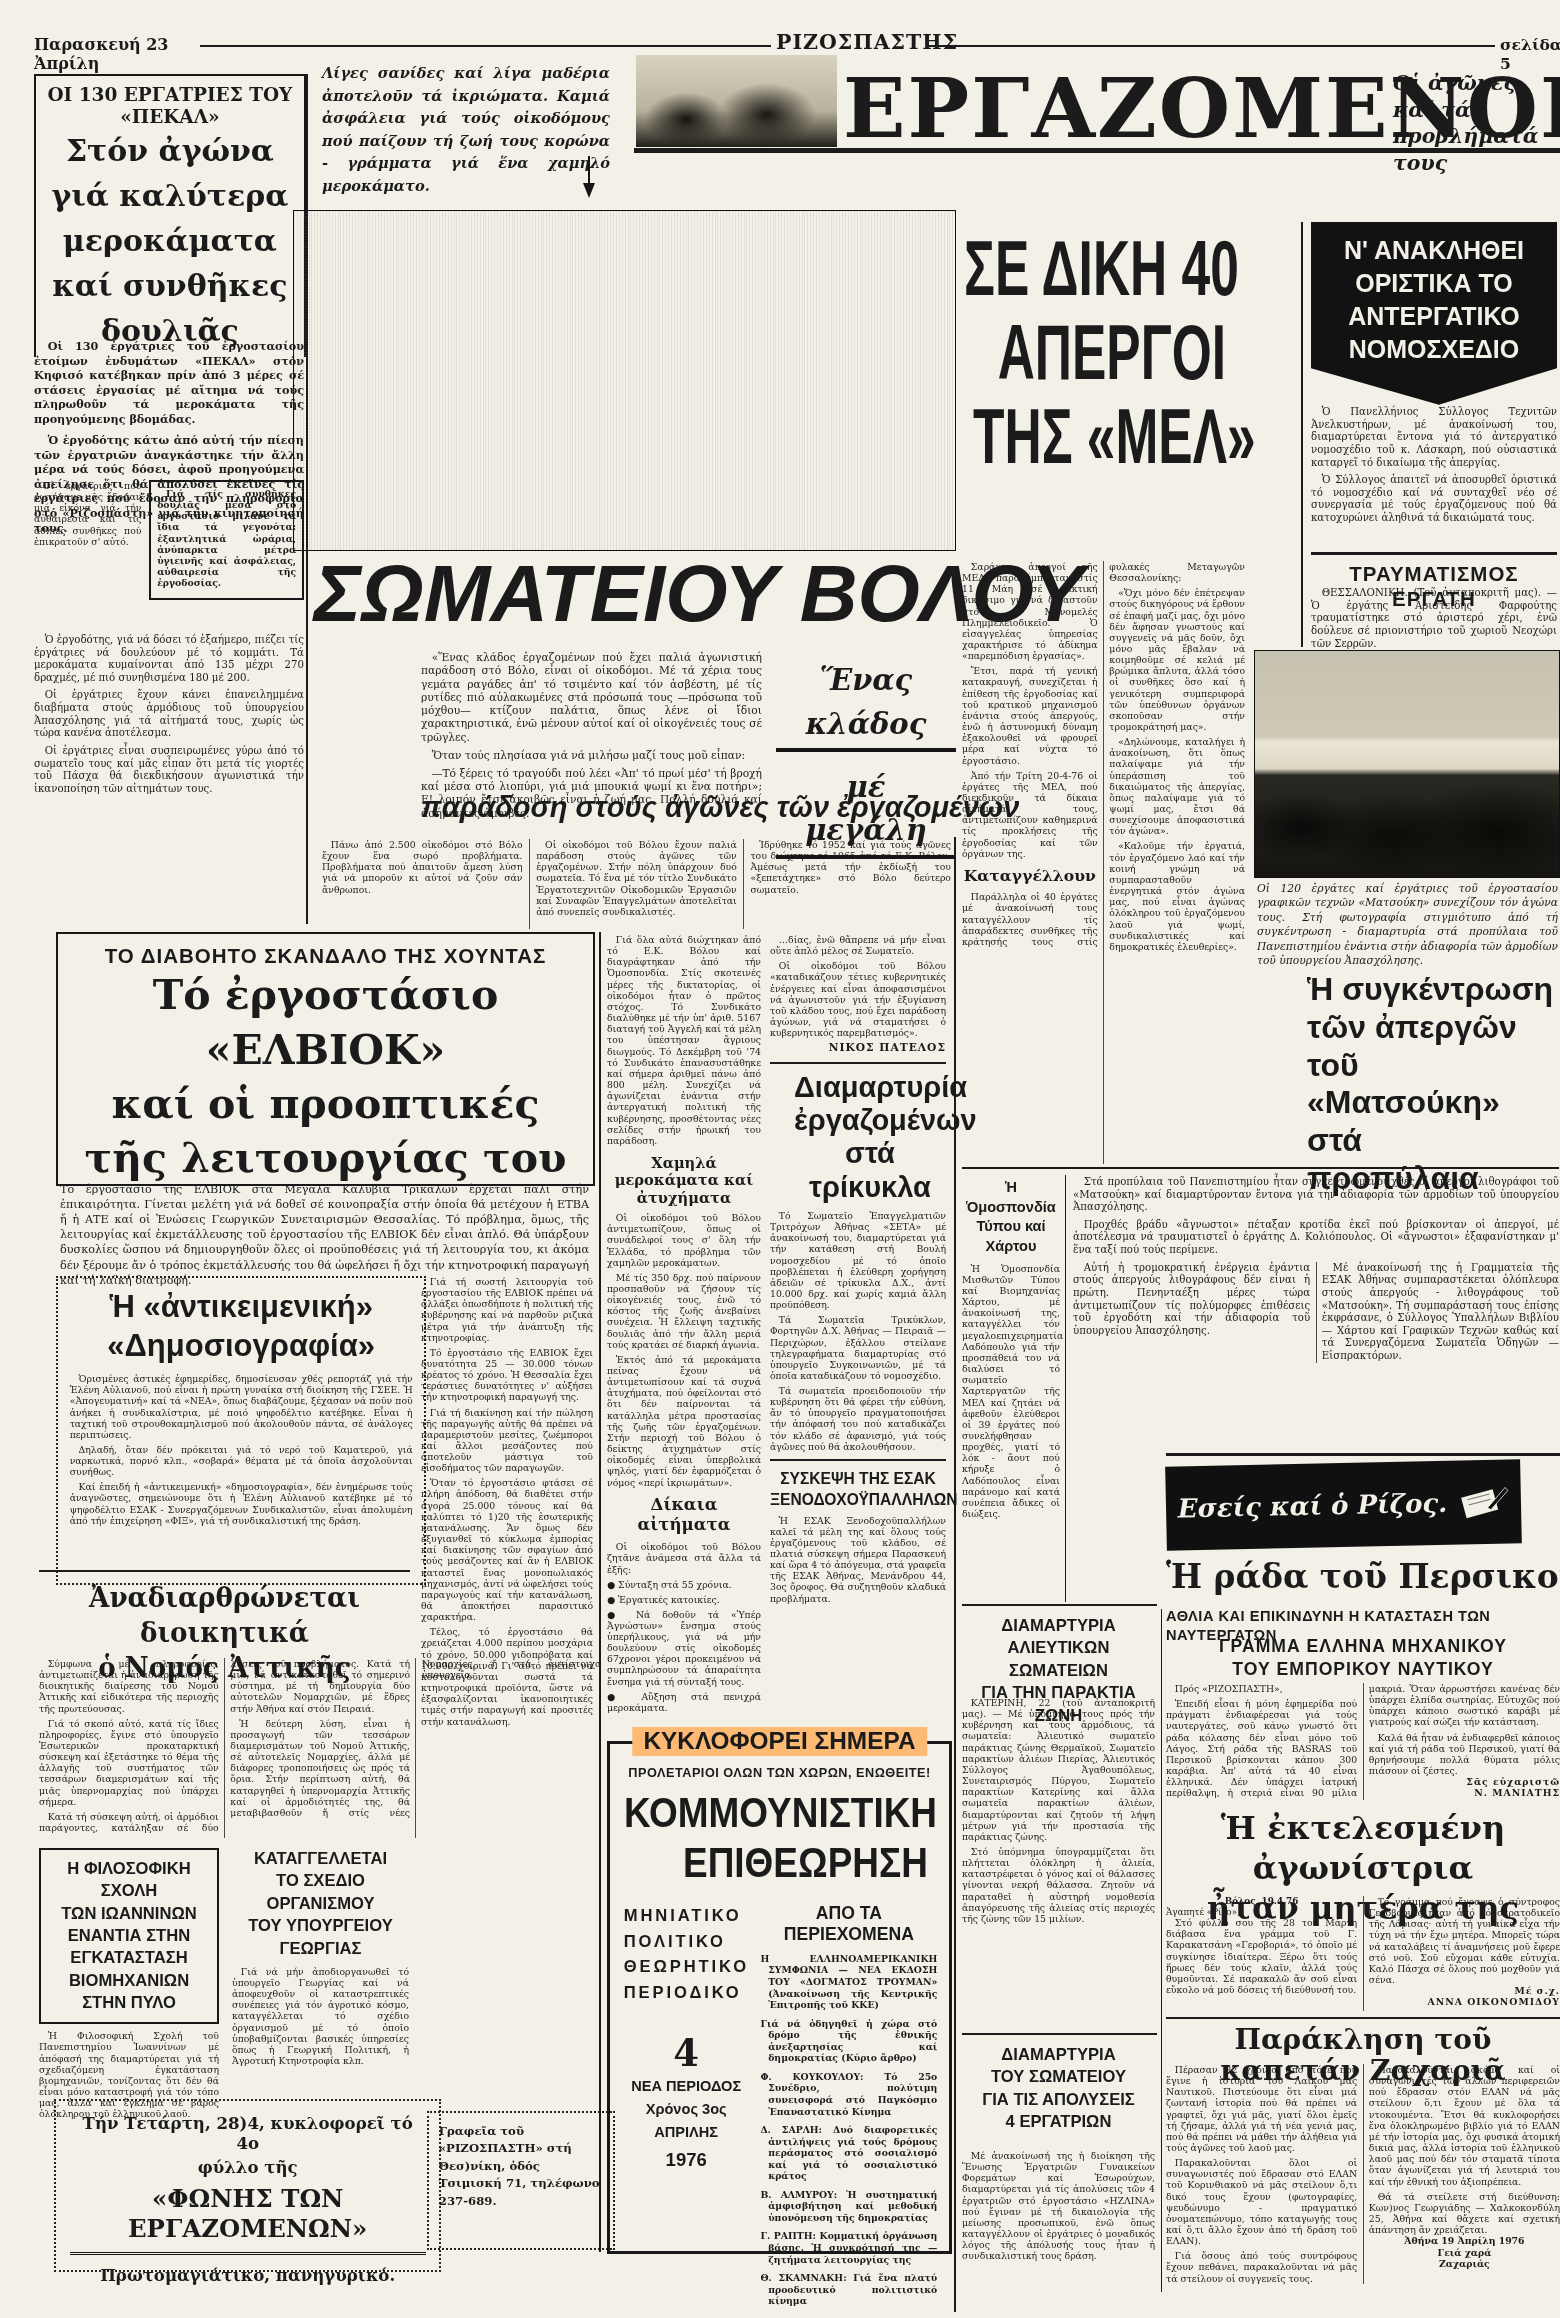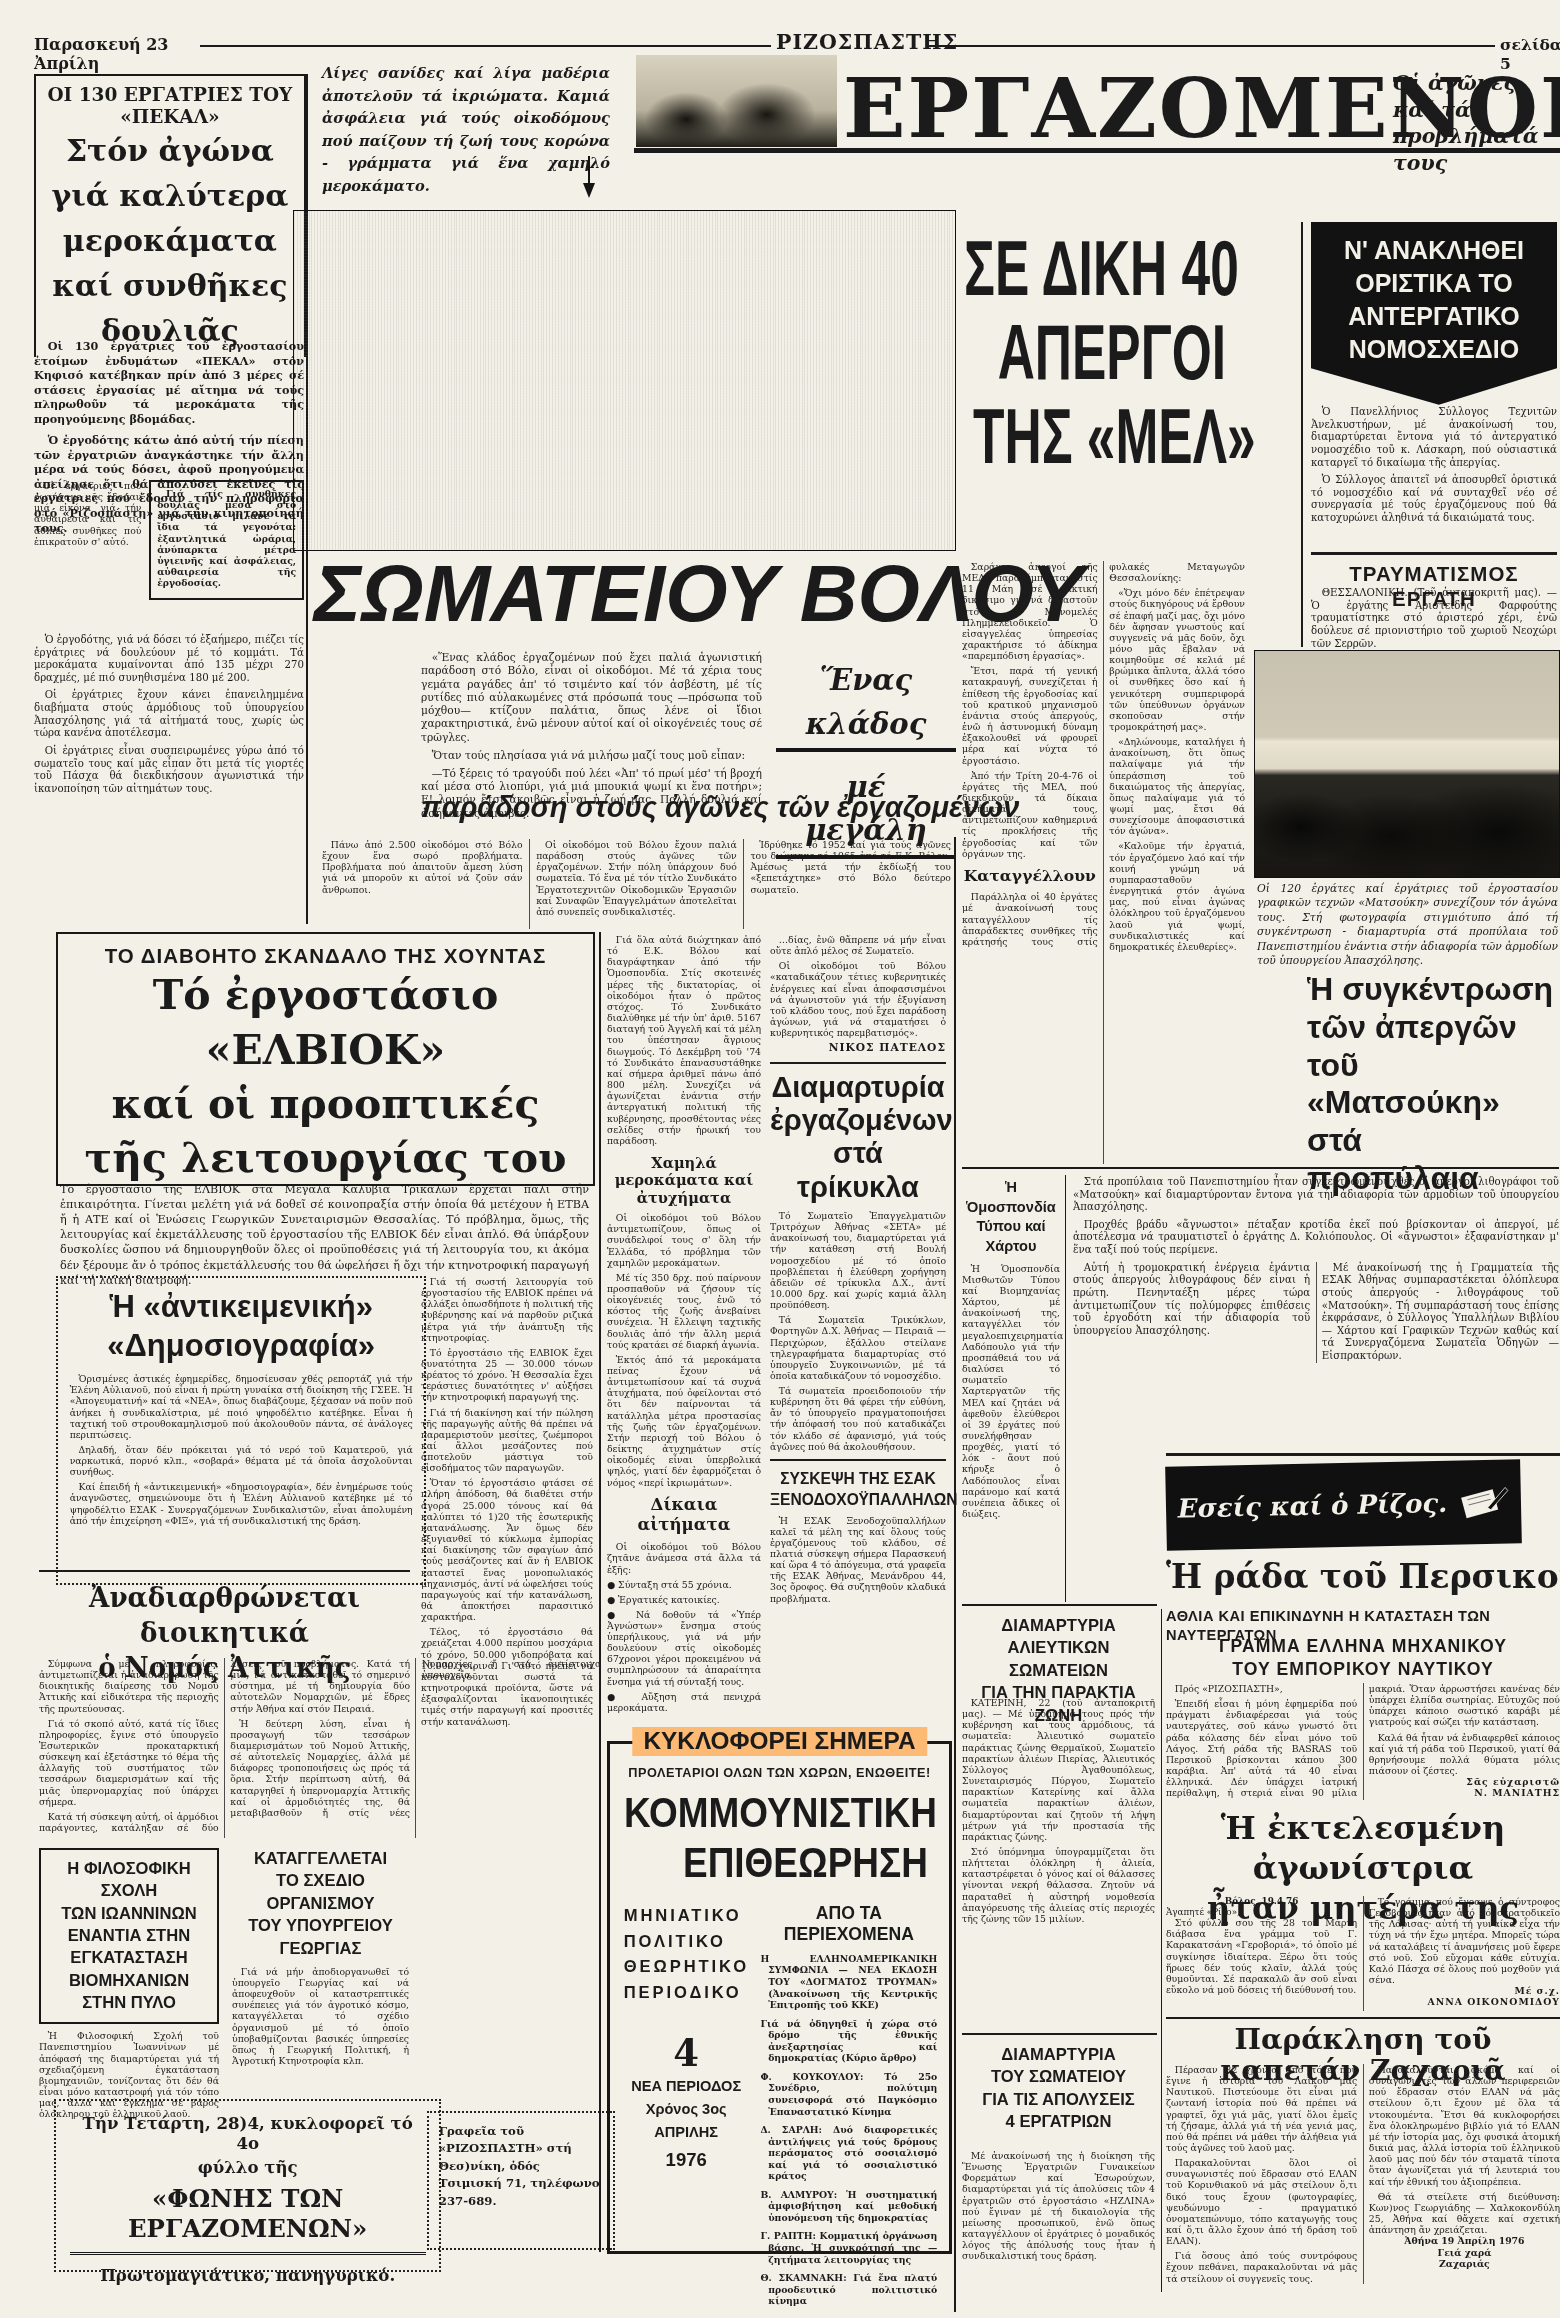--- a/index.html
+++ b/index.html
@@ -48,21 +48,21 @@
             font:bold 25px/1.32 "Liberation Sans",sans-serif;text-align:center;padding-top:11.7px;}
   .mini-head{font:bold 20.5px/1.2 "Liberation Sans",sans-serif;text-align:center;letter-spacing:1px;}
   .oik-head{font:italic 900 80px/1 "Liberation Sans",sans-serif;transform:scaleX(.79);transform-origin:0 0;white-space:nowrap;}
   .deck-line{font:italic bold 29px/1.5 "DejaVu Serif",serif;border-bottom:4.9px solid #161616;display:inline-block;padding:0 5.9px 2px 5.9px;}
   .deck3{font:italic bold 29px/1.1 "Liberation Sans",sans-serif;transform:scaleX(.95);transform-origin:0 0;white-space:nowrap;}
   .elviok-box{border:2.9px solid #181818;padding-top:9.8px;}
   .elviok-head{font:bold 41px/1.32 "DejaVu Serif",serif;text-align:center;}
   .dotted-box{border:2.9px dotted #222;}
   .dim-head{font:bold 31px/1.25 "Liberation Sans",sans-serif;text-align:center;}
   .subhead-serif{font:bold 15.6px/1.2 "DejaVu Serif",serif;text-align:center;margin:7.8px 0 5.9px 0;}
-  .trik-head{font:bold 29px/1.15 "Liberation Sans",sans-serif;text-align:center;}
+  .trik-head{font:bold 29px/1.15 "Liberation Sans",sans-serif;text-align:center;margin-left:24px;}
   .att-head{font:bold 27px/1.3 "DejaVu Serif",serif;text-align:center;transform:scaleX(.97);transform-origin:center top;}
   .box-head{border:2.4px solid #181818;font:bold 16.6px/1.35 "Liberation Sans",sans-serif;text-align:center;padding:7.8px 3.9px;}
   .plain-head{font:bold 16.6px/1.35 "Liberation Sans",sans-serif;text-align:center;}
   .mats-head{font:bold 32px/1.18 "Liberation Sans",sans-serif;}
   .caption{font:italic 10.7px/1.35 "DejaVu Serif",serif;text-align:justify;}
   .banner{background:#101010;transform:rotate(-1.2deg);display:flex;align-items:center;padding:0 11.7px;}
   .banner-label{font:italic bold 26px/1 "DejaVu Serif",serif;color:#f3f0e7;white-space:nowrap;}
   .rada-head{font:900 33px/1 "DejaVu Serif",serif;transform:scaleX(.9);transform-origin:0 0;white-space:nowrap;font-weight:bold;}
   .deck-caps{font:bold 14.6px/1.3 "Liberation Sans",sans-serif;text-align:left;letter-spacing:0.5px;}
   .gram-head{font:bold 17.6px/1.3 "Liberation Sans",sans-serif;text-align:center;letter-spacing:1px;}

